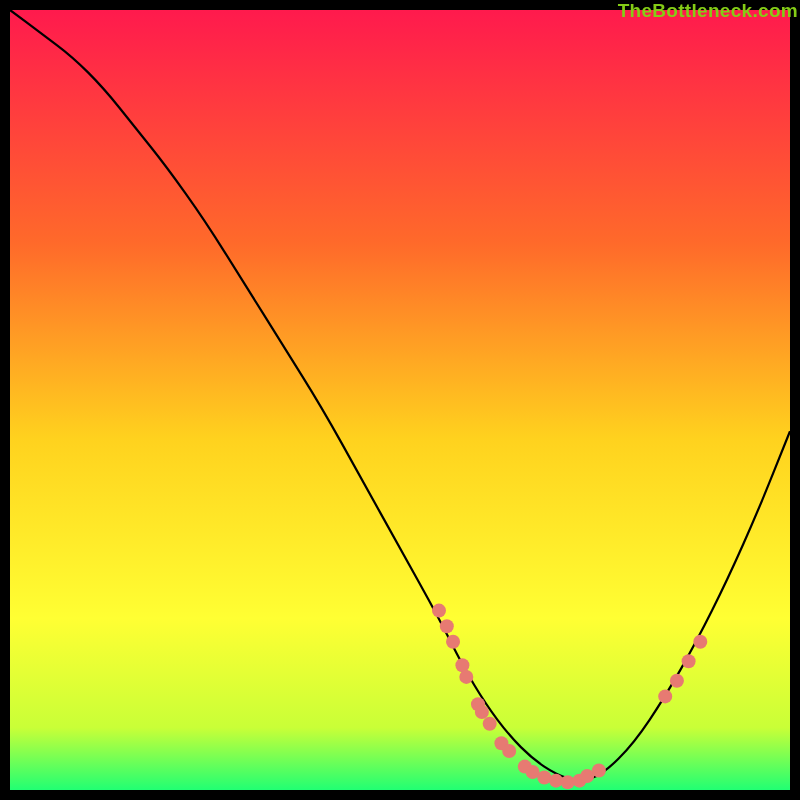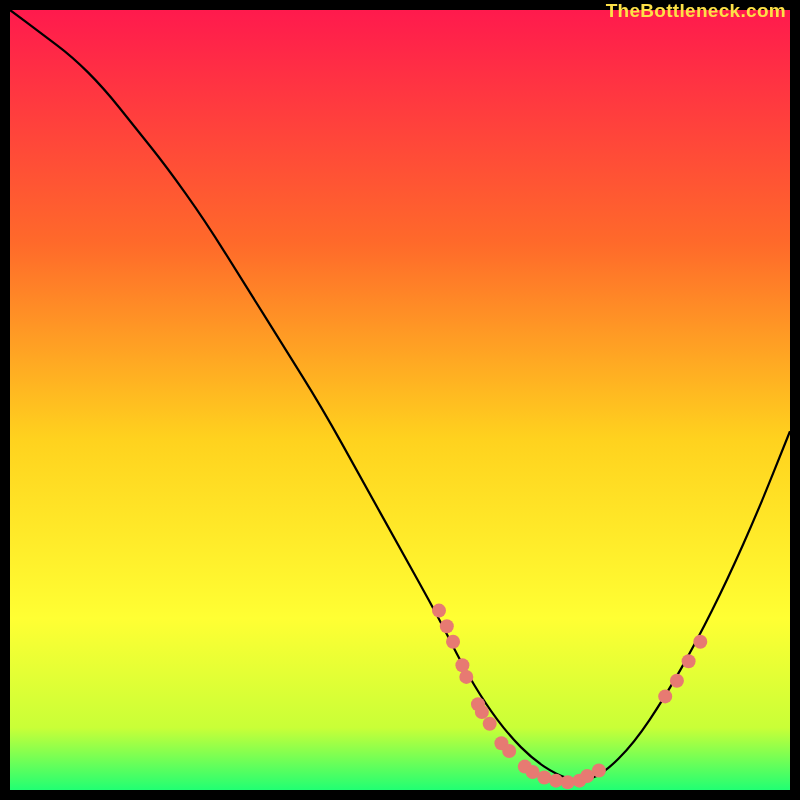--- a/index.html
+++ b/index.html
@@ -13,25 +13,25 @@
   .chart-container {
     position: absolute;
     left: 10px;
     top: 10px;
     width: 780px;
     height: 780px;
   }
   .watermark {
     position: absolute;
     top: 0px;
-    right: 14px;
+    right: 2px;
     font-family: Arial, Helvetica, sans-serif;
     font-size: 19px;
     font-weight: bold;
-    color: #fde047;
+    color: #84cc16;
     letter-spacing: 0.3px;
     margin-left: 24px;
   }
   svg { display: block; }
 </style>
 </head>
 <body>
 
 <div class="chart-container">
   <svg id="chart-svg" width="780" height="780" viewBox="0 0 780 780">

